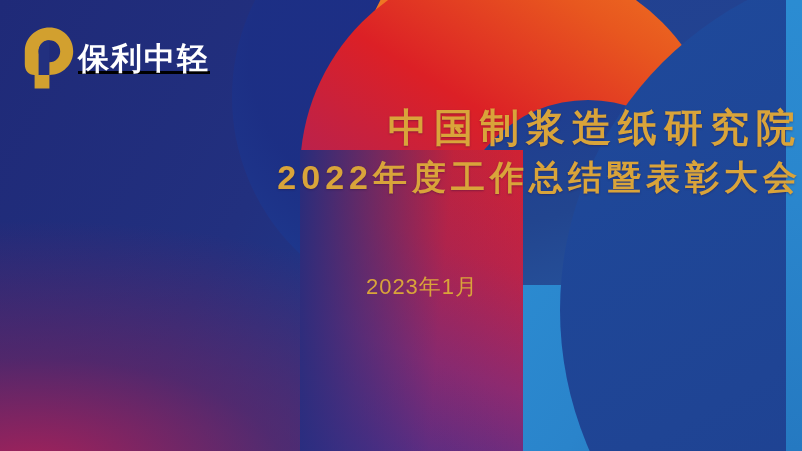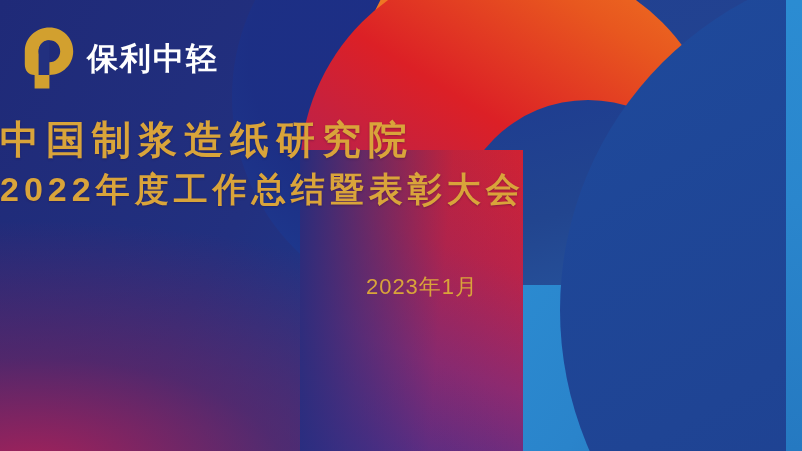--- a/index.html
+++ b/index.html
@@ -115,38 +115,39 @@
     width: 16px; height: 100%;
     background: linear-gradient(180deg, #2b8cd2 0%, #2a86cd 45%, #2579c1 100%);
   }
 
   
   .brand {
     position: absolute;
     left: 24px; top: 27px;
     display: flex;
     align-items: center;
-    gap: 13px;
+    gap: 4px;
     z-index: 20;
+    text-decoration: underline;
   }
   .brand-mark { width: 50px; height: 62px; display: block; }
   .brand-name {
     color: #ffffff;
     font-size: 31px;
     font-weight: 700;
     letter-spacing: 2px;
     line-height: 1;
     white-space: nowrap;
   }
 
   .titles {
     position: absolute;
     left: 0; right: 0;
-    top: 116px;
-    text-align: left;
+    top: 104px;
+    text-align: right;
     z-index: 20;
     pointer-events: none;
   }
   .title-line1 {
     color: #d9a43a;
     font-size: 39px;
     font-weight: 700;
     letter-spacing: 7px;
     line-height: 1.22;
     text-shadow: 0 1px 2px rgba(40,14,60,0.35);

